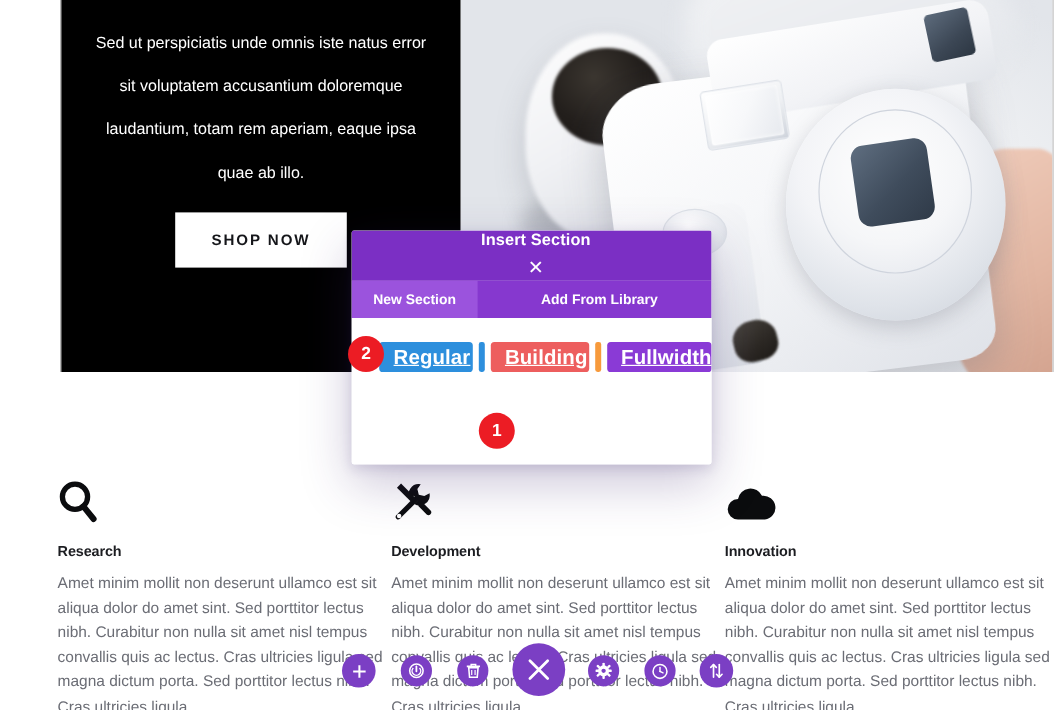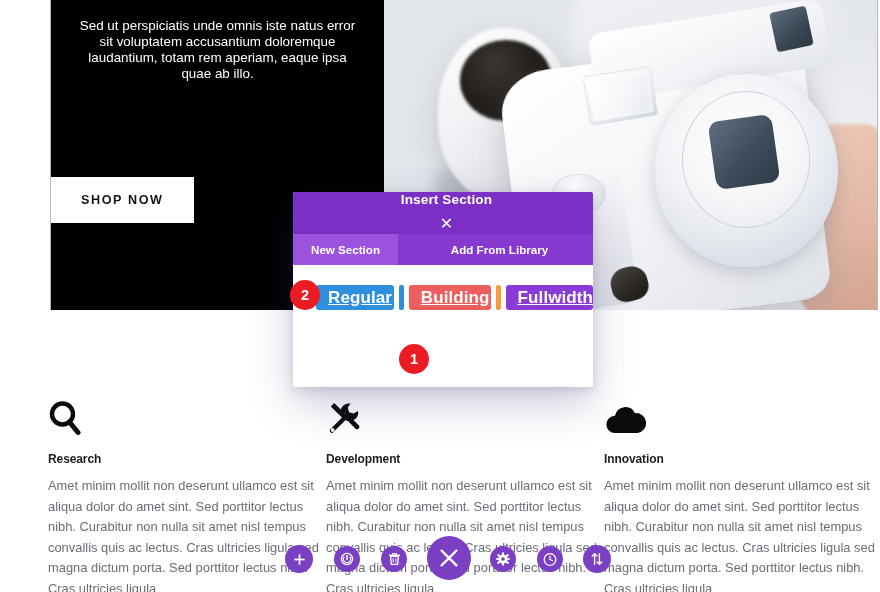--- a/index.html
+++ b/index.html
@@ -49,31 +49,32 @@
     font-weight: bold;
     text-align: center;
     line-height: 28px;
     margin: 0;
     padding-top: 0px;
     letter-spacing: -0.1px;
   }
   .hero-body {
     color: #ffffff;
     font-size: 13.4px;
-    line-height: 16px;
+    line-height: 36px;
     text-align: center;
     margin: 0;
     padding-top: 18px;
   }
   .hero-cta-wrap {
     position: absolute;
     left: 0;
     right: 0;
     top: 177px;
     display: flex;
+    justify-content: center;
   }
   .shop-btn {
     background: #ffffff;
     color: #15161a;
     border: 0;
     font-family: "Liberation Sans", sans-serif;
     font-size: 12.6px;
     font-weight: bold;
     letter-spacing: 1.6px;
     padding: 16px 30px;

